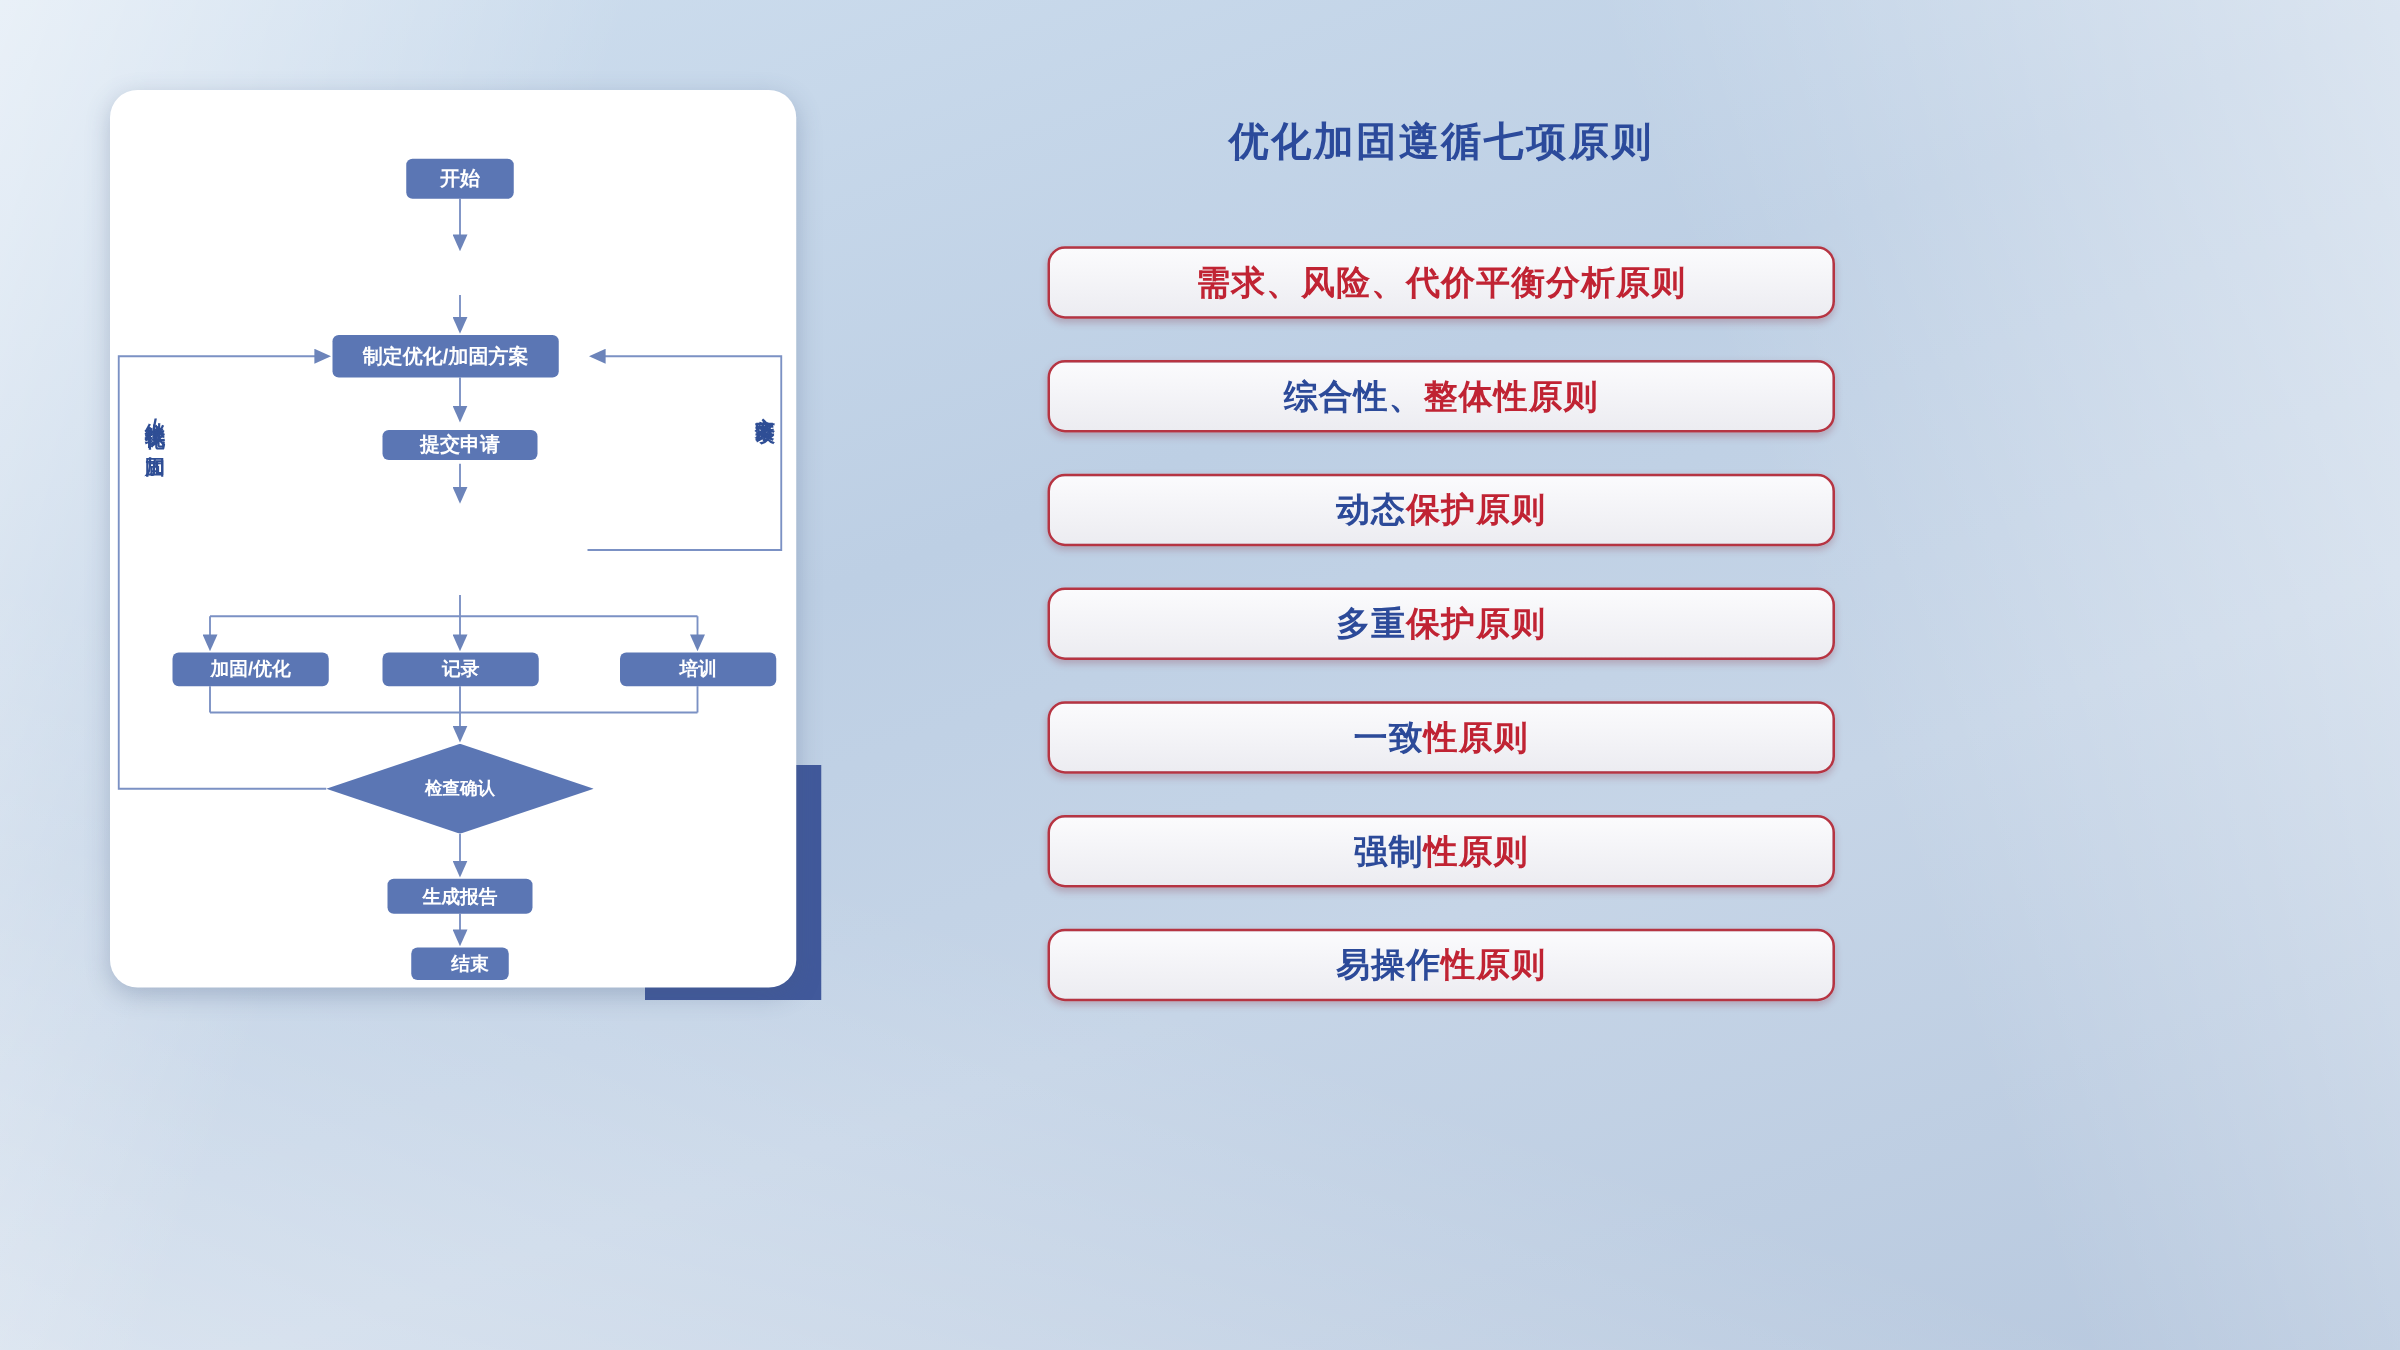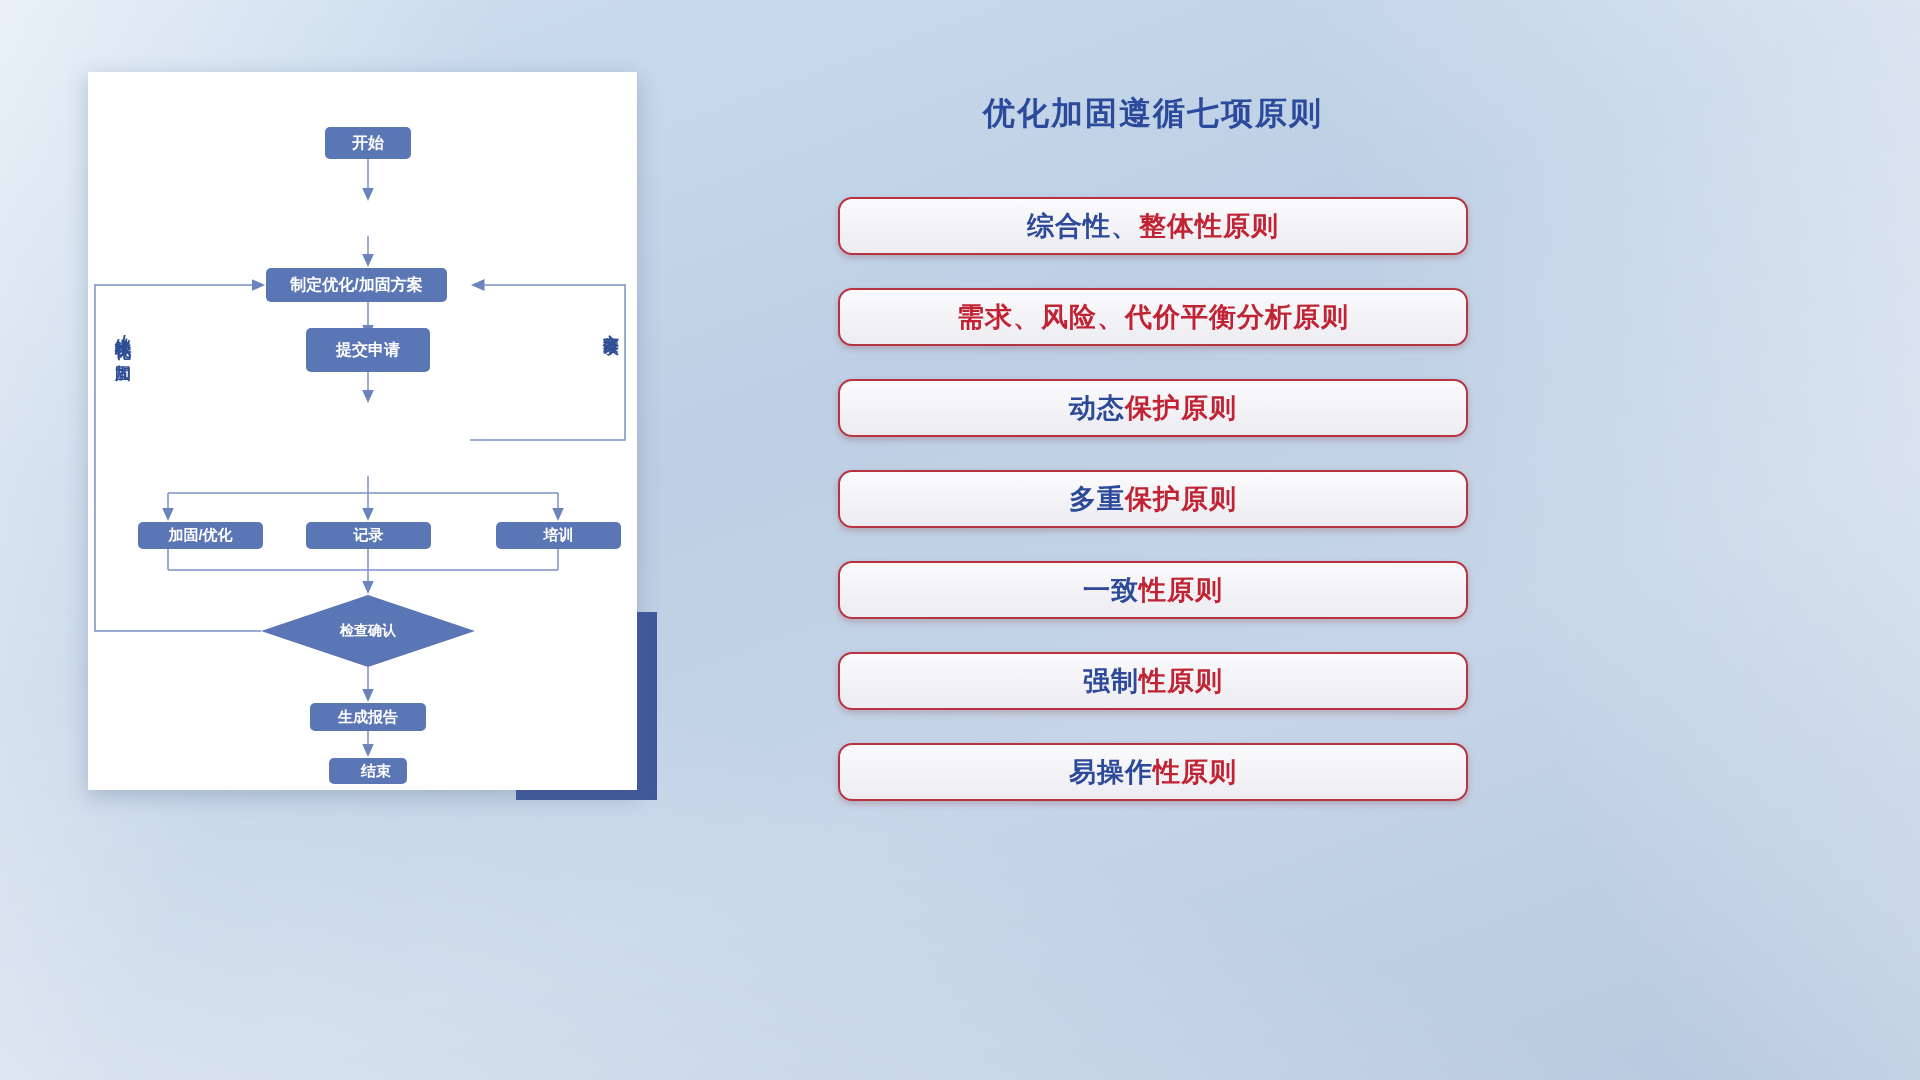--- a/index.html
+++ b/index.html
@@ -9,29 +9,29 @@
     background:
       linear-gradient(110deg, rgba(255,255,255,.55) 0%, rgba(255,255,255,0) 22%),
       linear-gradient(250deg, rgba(255,255,255,.45) 0%, rgba(255,255,255,0) 28%),
       linear-gradient(20deg, rgba(255,255,255,.35) 0%, rgba(255,255,255,0) 35%),
       linear-gradient(160deg,#cfdfef 0%,#bdcfe4 40%,#c6d5e7 65%,#b7c8de 100%);
   }
 
   
   .accent-rect{position:absolute;left:516px;top:612px;width:141px;height:188px;background:#41599b;z-index:0;}
   .card{position:absolute;left:88px;top:72px;width:549px;height:718px;background:#ffffff;z-index:1;
-        box-shadow:0 6px 20px rgba(70,90,130,.30);}
+        box-shadow:0 6px 20px rgba(70,90,130,.30);border-radius:22px;}
   .connectors{position:absolute;left:0;top:0;z-index:1;}
   .node{position:absolute;z-index:2;background:#5b76b4;color:#ffffff;display:flex;align-items:center;justify-content:center;
         font-weight:bold;border-radius:5px;font-size:16px;white-space:nowrap;box-sizing:border-box;}
   .diamond{clip-path:polygon(50% 0,100% 50%,50% 100%,0 50%);border-radius:0;font-size:14px;}
   .n-start{left:237px;top:55px;width:86px;height:32px;}
   .n-risk{left:153px;top:130px;width:254px;height:34px;}
   .n-plan{left:178px;top:196px;width:181px;height:34px;}
-  .n-submit{left:218px;top:256px;width:124px;height:44px;}
+  .n-submit{left:218px;top:272px;width:124px;height:24px;}
   .n-d1{left:178px;top:332px;width:204px;height:72px;}
   .n-reinforce{left:18px;top:450px;width:125px;height:27px;font-size:15px;margin-left:32px;}
   .n-record{left:218px;top:450px;width:125px;height:27px;font-size:15px;}
   .n-training{left:408px;top:450px;width:125px;height:27px;font-size:15px;}
   .n-d2{left:173px;top:523px;width:214px;height:72px;}
   .n-report{left:222px;top:631px;width:116px;height:28px;font-size:15px;}
   .n-end{left:241px;top:686px;width:78px;height:26px;font-size:15px;padding-left:16px;}
   .vlabel{position:absolute;z-index:2;writing-mode:vertical-rl;text-orientation:upright;
           color:#2f4e95;font-weight:bold;font-size:16px;letter-spacing:2px;}
   .vl-left{left:24px;top:253px;}
@@ -97,25 +97,25 @@
   <div class="node n-end">结束</div>
 
   <div class="vlabel vl-left">继续优化/加固</div>
   <div class="vlabel vl-right">方案修改</div>
 </div>
 
 <div class="title">优化加固遵循七项原则</div>
 
 <div class="principles">
     <div class="principle">
+      <span class="seg-red">需求、风险、代价平衡分析原则</span>
+    </div>
+    <div class="principle">
       <span class="seg-navy">综合性、</span>
       <span class="seg-red">整体性原则</span>
-    </div>
-    <div class="principle">
-      <span class="seg-red">需求、风险、代价平衡分析原则</span>
     </div>
     <div class="principle">
       <span class="seg-navy">动态</span>
       <span class="seg-red">保护原则</span>
     </div>
     <div class="principle">
       <span class="seg-navy">多重</span>
       <span class="seg-red">保护原则</span>
     </div>
     <div class="principle">

